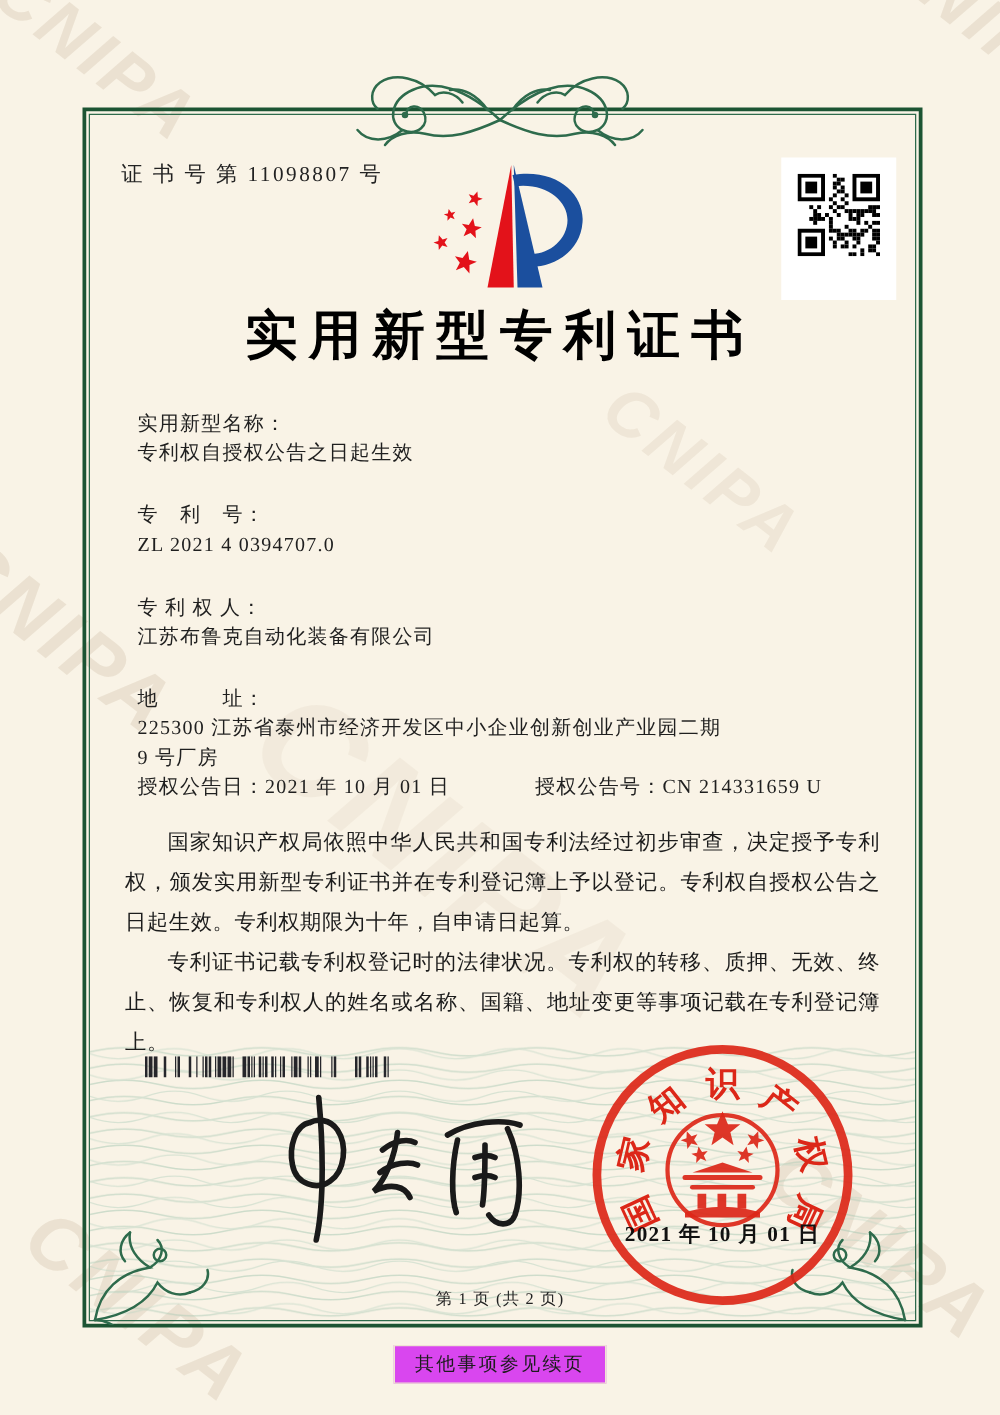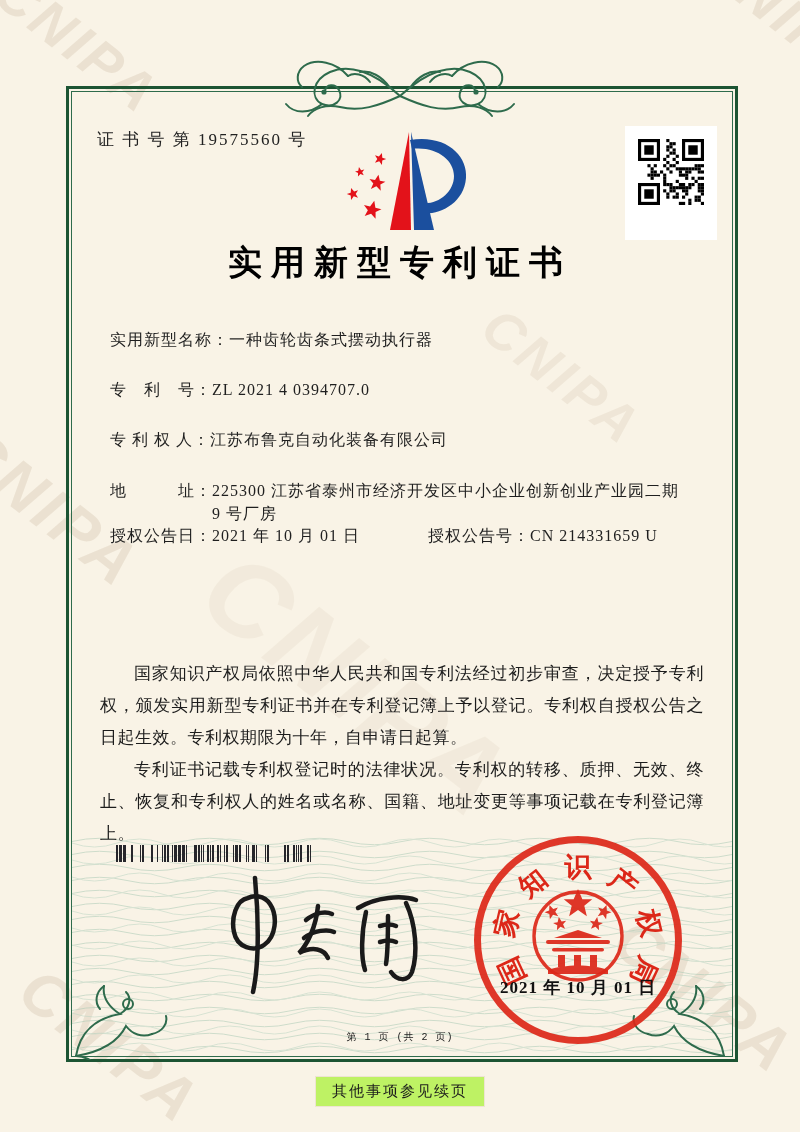--- a/index.html
+++ b/index.html
@@ -25,25 +25,25 @@
   .corner.right { left:612px; top:976px; transform:scaleX(-1); }
 
   
   .cert-no { position:absolute; left:97px; top:128px; font-size:17px; color:#222;
              letter-spacing:2px; }
   .logo { position:absolute; left:330px; top:116px; width:152px; height:120px; }
   .qr-patch { position:absolute; left:625px; top:126px; width:92px; height:114px; background:#fff; }
   .qr { position:absolute; left:13px; top:13px; }
 
   .title { position:absolute; left:0; top:240px; width:800px; text-align:center;
-           font-size:34px; font-weight:bold; color:#000; letter-spacing:9px; }
+           font-size:42px; font-weight:bold; color:#000; letter-spacing:9px; }
 
   
   .fields { position:absolute; left:110px; top:328px; width:590px; font-size:16px; color:#1f1f1f; }
-  .frow { display:flex; margin-bottom:27px; line-height:1.45; }
+  .frow { display:flex; margin-bottom:27px; line-height:1.45;flex-direction:column; }
   .flabel { white-space:pre; letter-spacing:1px; flex:0 0 auto; }
   .fvalue { letter-spacing:1px; max-width:478px; }
   .grant-row { display:flex;text-align:right; }
   .grant-right { margin-left:68px; }
 
   
   .bodytext { position:absolute; left:100px; top:658px; width:604px; font-size:17px;
               color:#1c1c1c; line-height:1.88; text-align:justify; }
   .bodytext p { text-indent:2em; letter-spacing:.5px; }
 
@@ -59,23 +59,23 @@
                  opacity:.92; }
   .seal-ring { position:absolute; left:0; top:0; width:208px; height:208px; }
   .seal-ring span { position:absolute; left:50%; top:50%; width:30px; margin-left:-15px;
                     margin-top:-15px; height:30px; text-align:center; font-size:27px;
                     font-weight:bold; color:#dc2718; font-family:"Liberation Serif", serif; }
   .emblem { position:absolute; left:50px; top:42px; width:108px; height:108px; }
   .seal-date { position:absolute; left:-30px; top:140px; width:268px; text-align:center;
                font-size:17px; color:#111; letter-spacing:1px; font-weight:bold; }
 
   .page-info { position:absolute; left:0; top:1030px; width:800px; text-align:center;
-               font-size:10px; color:#222; letter-spacing:1px;font-family:Liberation Mono, monospace; }
+               font-size:13px; color:#222; letter-spacing:1px; }
   .footer-note { position:absolute; left:0; top:1076px; width:800px; text-align:center; }
-  .footer-note span { display:inline-block; background:#bef264; border:1px solid #eee4d2;
+  .footer-note span { display:inline-block; background:#d946ef; border:1px solid #eee4d2;
                       padding:5px 16px; font-size:15px; color:#1c1c1c; letter-spacing:2px; }
   svg { display:block; }
 </style>
 </head>
 <body>
 
 <div class="page">
 
   <span class="wm" style="left:-18px; top:10px; font-size:56px;">CNIPA</span>
   <span class="wm" style="left:690px; top:-18px; font-size:56px;">CNIPA</span>
@@ -130,21 +130,21 @@
     <g fill="none" stroke="#2e6b4c" stroke-width="2" stroke-linecap="round">
       <path d="M6 80 C10 56 26 42 50 38 C40 32 32 22 34 10"></path>
       <path d="M6 80 C30 76 48 66 56 50 C62 58 72 62 82 58"></path>
       <path d="M34 10 C26 16 24 26 30 33"></path>
       <path d="M50 38 C60 32 62 22 56 16"></path>
       <circle cx="58" cy="28" r="5"></circle>
       <path d="M82 58 C92 56 98 48 96 40"></path>
     </g>
   </svg>
 
-  <div class="cert-no">证 书 号 第 19575560 号</div>
+  <div class="cert-no">证 书 号 第 11098807 号</div>
 
   <svg class="logo" viewBox="0 0 152 120">
     <defs>
       <path id="st" d="M0,-10 L2.9,-3.1 L9.5,-3.1 L4.2,1.2 L5.9,8.1 L0,4 L-5.9,8.1 L-4.2,1.2 L-9.5,-3.1 L-2.9,-3.1 Z"></path>
     </defs>
     <path d="M80 24 C116 18 138 40 136 62 C134 88 108 100 90 97 L92 87 C108 89 124 76 124 60 C124 44 106 30 82 33 Z" fill="#1b4f9e"></path>
     <polygon points="84,114 81,16 104,114" fill="#1b4f9e"></polygon>
     <polygon points="60,114 79,16 81,114" fill="#e3121a"></polygon>
     <g fill="#e3121a">
       <use href="#st" transform="translate(50,43) scale(0.62) rotate(18)"></use>
@@ -268,21 +268,21 @@
         <rect x="1" y="15" width="5" height="5" fill="#fff"></rect>
         <rect x="2" y="16" width="3" height="3" fill="#000"></rect>
       </svg>
   </div>
 
   <div class="title">实用新型专利证书</div>
 
   <div class="fields">
     <div class="frow">
       <span class="flabel">实用新型名称：</span>
-      <span class="fvalue">一种齿轮齿条式摆动执行器</span>
+      <span class="fvalue">专利权自授权公告之日起生效</span>
     </div>
     <div class="frow">
       <span class="flabel">专　利　号：</span>
       <span class="fvalue">ZL 2021 4 0394707.0</span>
     </div>
     <div class="frow">
       <span class="flabel">专 利 权 人：</span>
       <span class="fvalue">江苏布鲁克自动化装备有限公司</span>
     </div>
     <div class="frow" style="margin-bottom:1px;">

